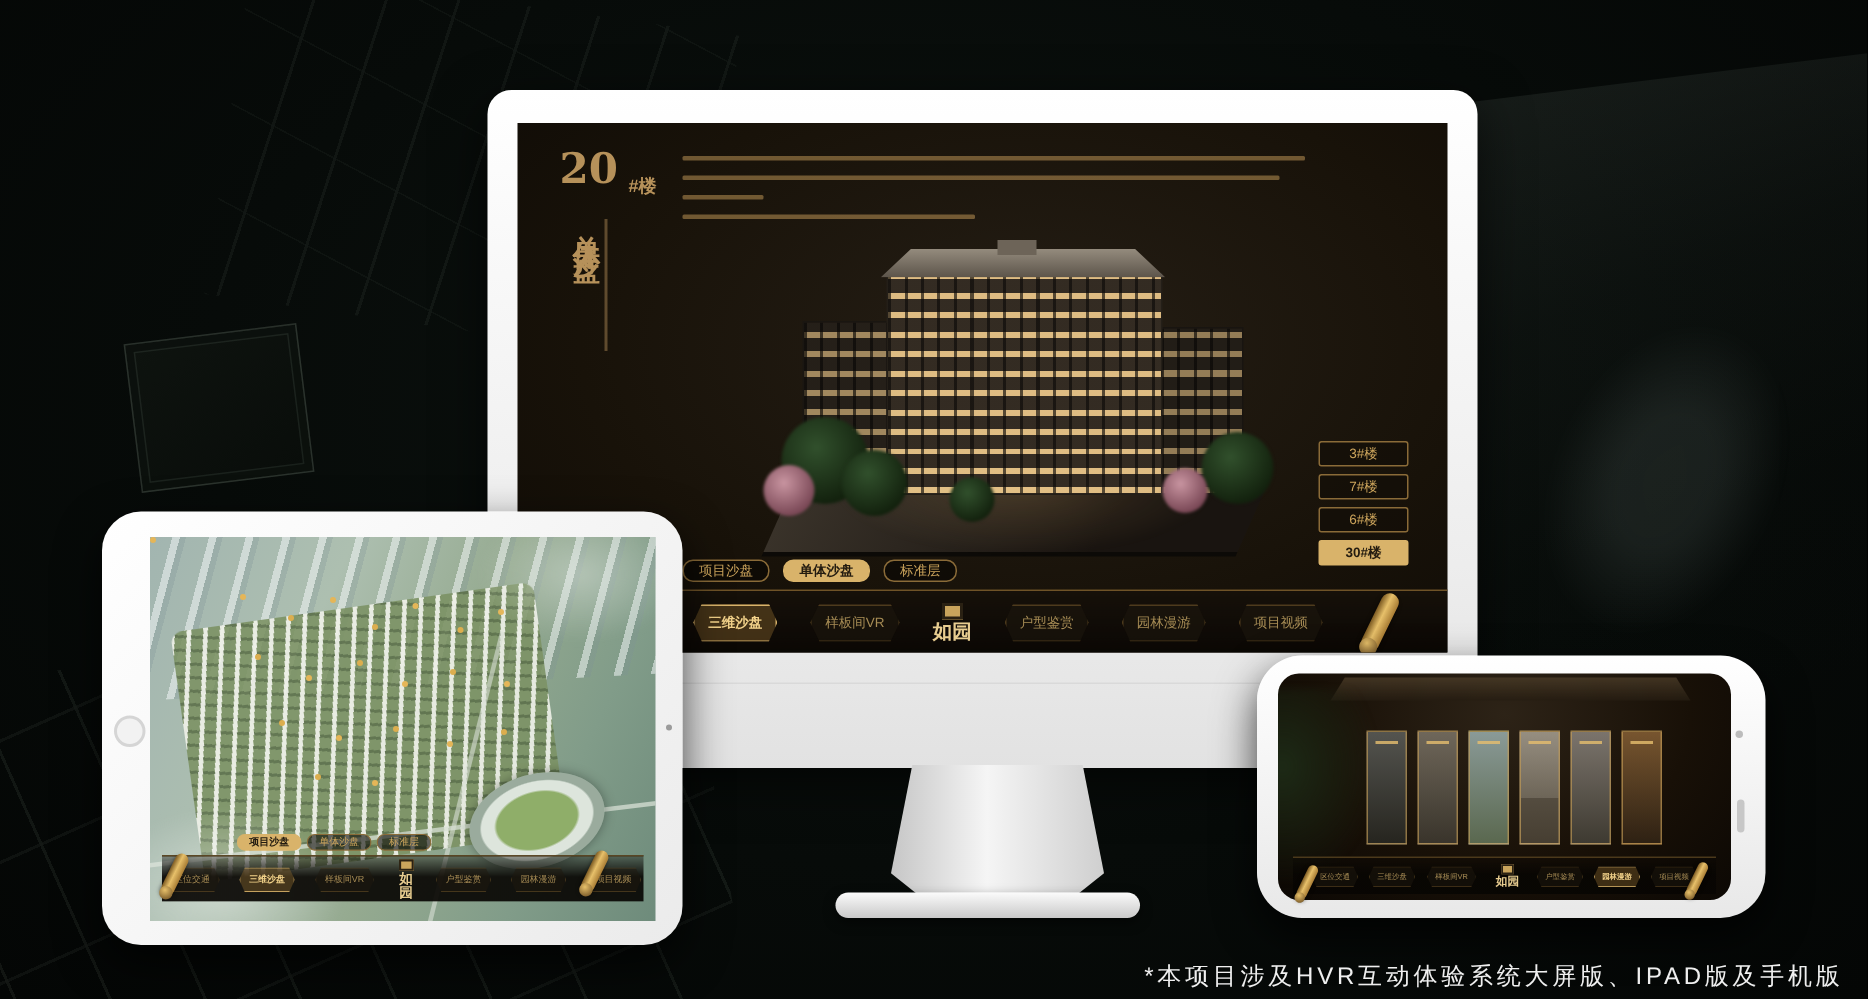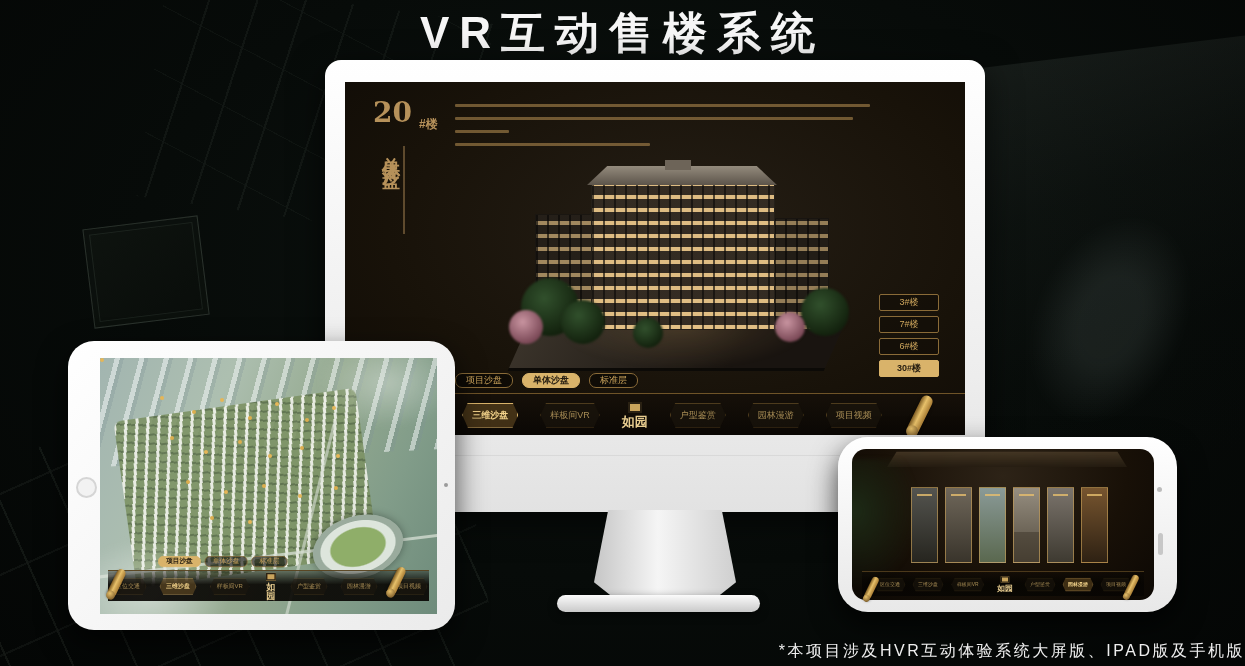--- a/index.html
+++ b/index.html
@@ -18,21 +18,21 @@
     background:linear-gradient(150deg,#0e130f,#090d0a);border:1px solid rgba(150,170,155,.22);
     box-shadow:inset 0 0 0 5px rgba(10,14,11,.9), inset 0 0 0 6px rgba(150,170,155,.12);}
   .bg-right{right:0;top:52px;width:268px;height:410px;opacity:.55;
     background:linear-gradient(165deg, rgba(70,80,74,.45) 0%, rgba(40,48,43,.30) 35%, rgba(18,24,20,.15) 70%, transparent 100%);
     transform:skewY(-7deg);}
   .bg-river{right:60px;top:210px;width:150px;height:220px;opacity:.25;transform:rotate(24deg);
     background:radial-gradient(ellipse at 50% 50%, rgba(150,170,165,.5) 0 30%, transparent 70%);filter:blur(6px);}
   
   .page-title{left:0;top:4px;width:1245px;text-align:center;color:#f6f6f6;font-size:44px;
     font-weight:700;letter-spacing:10px;}
-  .footnote{right:0;top:641px;color:#efefef;font-size:16px;letter-spacing:2.5px;}
+  .footnote{right:16px;top:641px;color:#efefef;font-size:16px;letter-spacing:2.5px;}
   
   .monitor-frame{left:325px;top:60px;width:660px;height:452px;border-radius:16px;
     background:linear-gradient(#ffffff,#ededed 70%,#e2e2e2);box-shadow:0 10px 34px rgba(0,0,0,.65);}
   .monitor-chinline{left:345px;top:455px;width:620px;height:1px;background:#d9d9d9;}
   .monitor-neck{left:594px;top:510px;width:142px;height:88px;
     background:linear-gradient(90deg,#c6c6c6,#f5f5f5 45%,#cfcfcf);
     clip-path:polygon(10% 0, 90% 0, 100% 82%, 86% 100%, 14% 100%, 0 82%);}
   .monitor-base{left:557px;top:595px;width:203px;height:17px;border-radius:9px;
     background:linear-gradient(#fbfbfb,#c9c9c9);box-shadow:0 3px 8px rgba(0,0,0,.5);}
   .monitor-screen{left:345px;top:82px;width:620px;height:353px;overflow:hidden;
@@ -163,21 +163,20 @@
 <body>
 
 <div class="stage">
 
   <div class="abs bg-lines"></div>
   <div class="abs bg-lines2"></div>
   <div class="abs bg-plaque"></div>
   <div class="abs bg-right"></div>
   <div class="abs bg-river"></div>
 
-  <div class="abs page-title">VR互动售楼系统</div>
 
   <div class="abs monitor-frame"></div>
   <div class="abs monitor-screen">
 
     <div class="abs m-num">20</div>
     <div class="abs m-suffix">#楼</div>
     <div class="abs m-vert">单体沙盘</div>
     <div class="abs m-vert-en"></div>
 
     <div class="abs m-desc">

